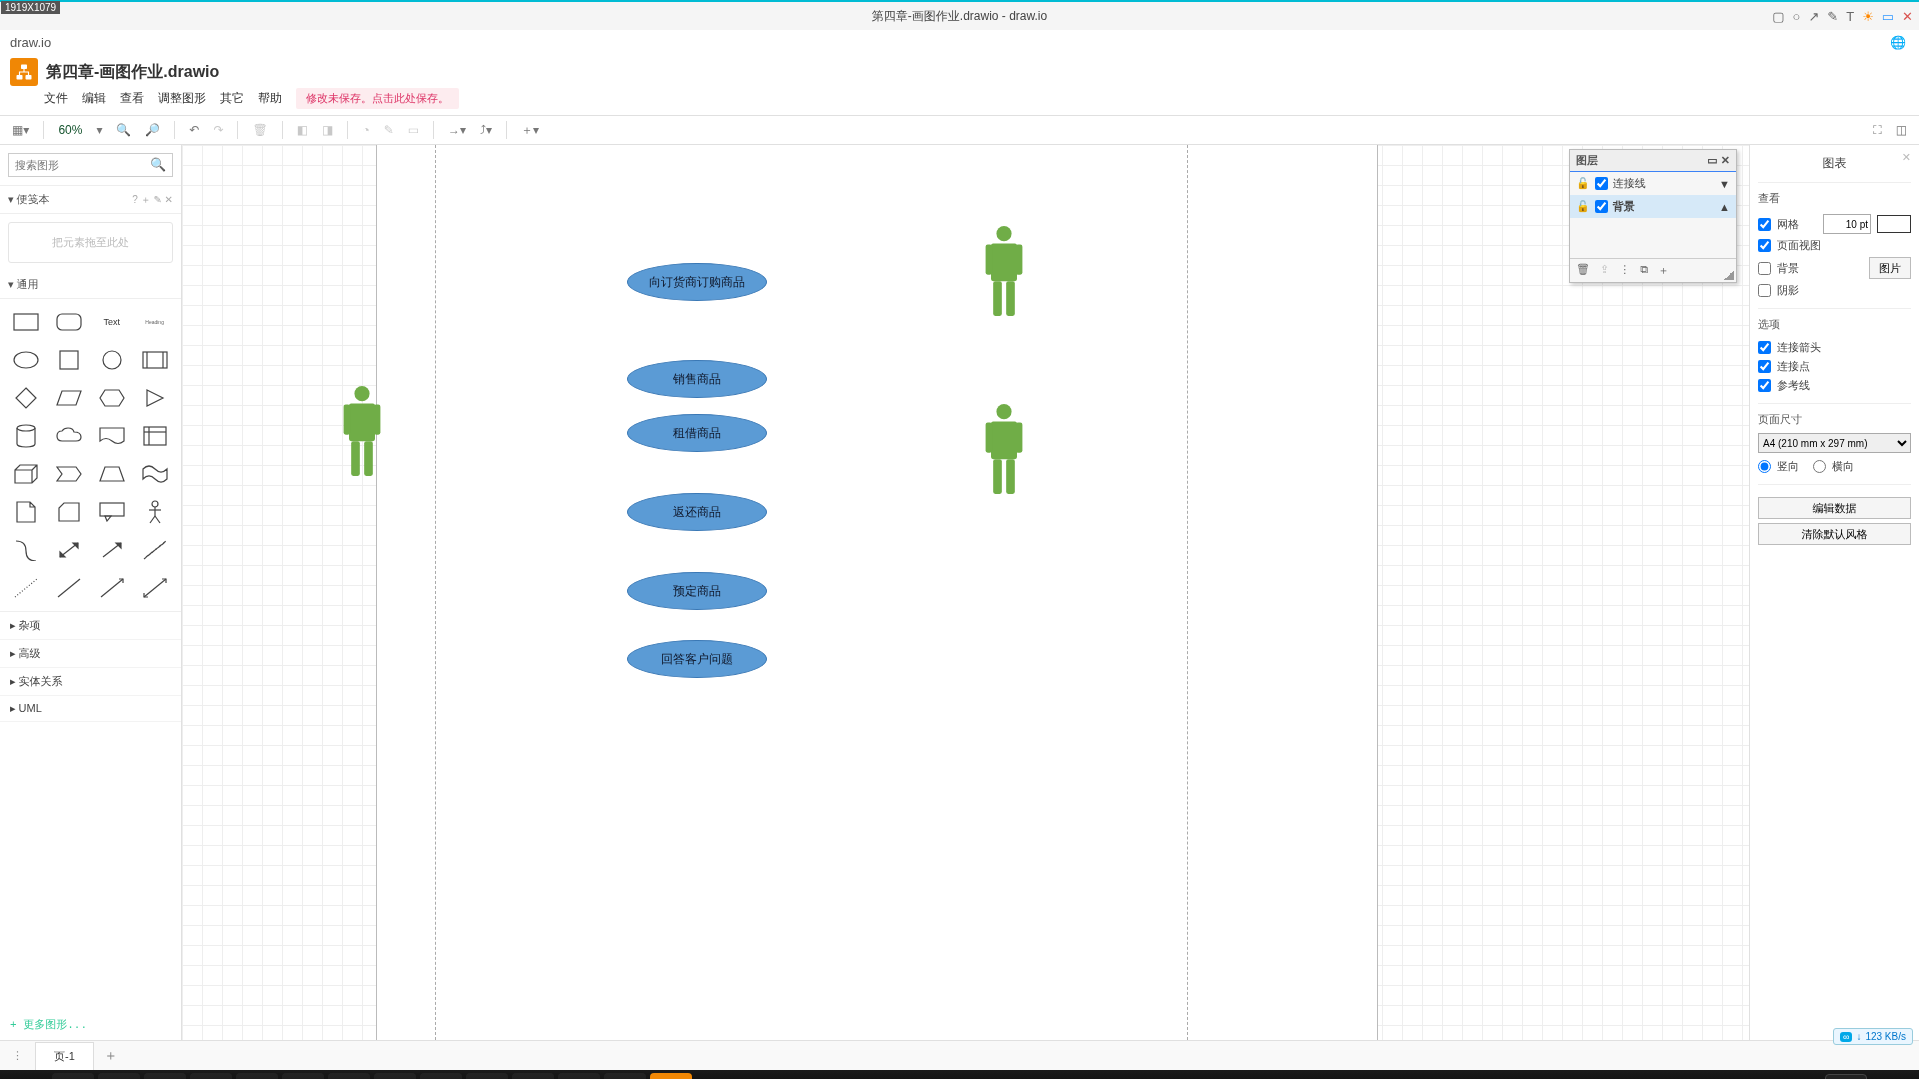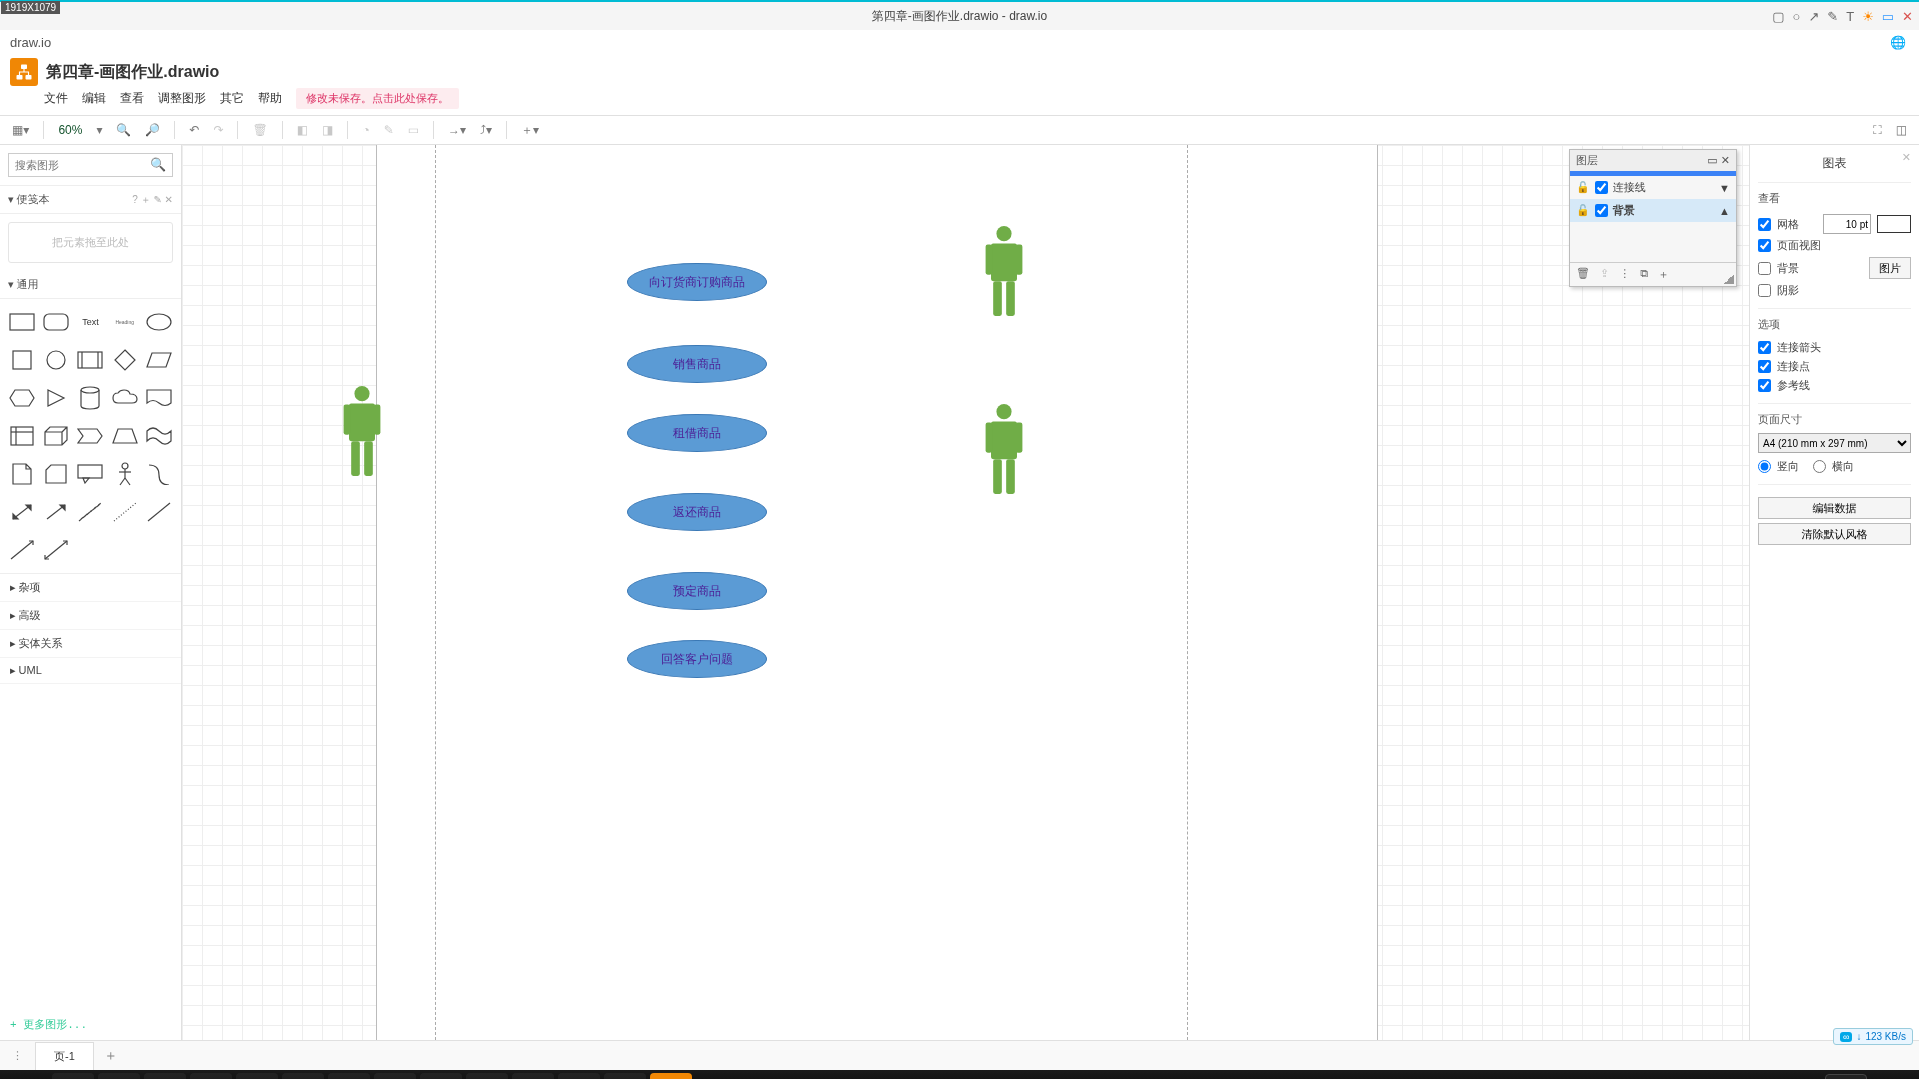--- a/index.html
+++ b/index.html
@@ -45,50 +45,50 @@
 
 .search-box { padding: 8px; border-bottom: 1px solid #eee; }
 .search-box input { width: 100%; height: 24px; border: 1px solid #ccc; padding: 2px 6px; font-size: 11px; }
 .search-wrap { position: relative; }
 .search-wrap .sicon { position: absolute; right: 6px; top: 4px; color: #888; font-size: 13px; }
 
 .panel-head { padding: 6px 8px; font-size: 11px; color: #555; border-bottom: 1px solid #eee; display: flex; align-items: center; justify-content: space-between; }
 .panel-head .tools { color: #aaa; font-size: 10px; }
 .drop-hint { margin: 8px; padding: 12px; text-align: center; border: 1px solid #e5e5e5; border-radius: 3px; color: #bbb; font-size: 11px; }
 
-.shapes-grid { padding: 8px; display: grid; grid-template-columns: repeat(5, 1fr); gap: 8px 6px; }
+.shapes-grid { padding: 8px; display: grid; grid-template-columns: repeat(4, 1fr); gap: 8px 6px; }
 .shape-cell { height: 30px; display: flex; align-items: center; justify-content: center; }
 .shape-cell svg { stroke: #444; fill: none; stroke-width: 1.2; }
 .shape-cell.textc { font-size: 9px; color: #333; }
 .shape-cell.head { font-size: 5px; color: #666; text-align: left; }
 
 .cat-list { border-top: 1px solid #eee; }
 .cat-item { padding: 6px 10px; font-size: 11px; color: #444; border-bottom: 1px solid #f3f3f3; }
 .more-shapes { padding: 8px 10px; font-size: 11px; color: #3c9; font-family: Liberation Mono, monospace; }
 .more-shapes::before { content: "+ "; }
 
 
 .canvas-inner { position: absolute; inset: 0; background:
   repeating-linear-gradient(to right, #eee 0, #eee 1px, transparent 1px, transparent 20px),
   repeating-linear-gradient(to bottom, #eee 0, #eee 1px, transparent 1px, transparent 20px),
   #fff;
 }
 .page-shadow { position: absolute; left: 195px; top: 0; width: 1000px; height: 100%; background: #fff; box-shadow: 0 0 0 1px #bbb; }
 .page-border-v { position: absolute; top:0; bottom:0; width:0; border-left:1px dashed #aaa; }
 
-.usecase { position: absolute; width: 140px; height: 38px; background: #5b9bd5; border: 1px solid #3a78b5; border-radius: 50%; color: #4c1d95; font-size: 12px; display: flex; align-items: center; justify-content: center; }
+.usecase { position: absolute; width: 140px; height: 38px; background: #5b9bd5; border: 1px solid #3a78b5; border-radius: 50%; color: #0f172a; font-size: 12px; display: flex; align-items: center; justify-content: center; }
 .actor { position: absolute; }
 .actor svg { fill: #70ad47; }
 
 .conn { position: absolute; inset: 0; pointer-events: none; }
 .conn line { stroke: #5b9bd5; stroke-width: 1; }
 
 
 .layers-panel { position: absolute; right: 12px; top: 4px; width: 168px; background: #f6f6f6; border: 1px solid #bbb; box-shadow: 2px 2px 4px rgba(0,0,0,.2); font-size: 11px; z-index: 50; }
-.layers-panel .lp-title { background: #eee; padding: 3px 6px; display: flex; justify-content: space-between; align-items: center; border-bottom: 5px solid #3b82f6; color: #555; }
+.layers-panel .lp-title { background: #eee; padding: 3px 6px; display: flex; justify-content: space-between; align-items: center; border-bottom: 1px solid #3b82f6; color: #555; font-weight: bold; }
 .layers-panel .lp-row { padding: 4px 6px; display: flex; align-items: center; gap: 5px; color: #444; }
 .layers-panel .lp-row.sel { background: #d6e9f8; }
 .layers-panel .lp-footer { border-top: 1px solid #ccc; padding: 4px 6px; display: flex; gap: 10px; color: #666; position: relative; }
 .layers-panel .resize { position: absolute; right: 2px; bottom: 2px; width: 10px; height: 10px; background: linear-gradient(135deg, transparent 50%, #999 50%); }
 .layers-panel .lp-spacer { height: 40px; }
 
 
 .rs-title { text-align: center; font-size: 12px; color: #444; padding: 4px 0 10px 0; position: relative; }
 .rs-close { position: absolute; right: 0; top: 0; color: #bbb; font-size: 11px; }
 .rs-section { border-top: 1px solid #eee; padding: 8px 0; }
@@ -451,21 +451,21 @@
             <circle cx="20" cy="8" r="7"></circle>
             <rect x="8" y="17" width="24" height="35" rx="2"></rect>
             <rect x="3" y="18" width="6" height="28" rx="2"></rect>
             <rect x="31" y="18" width="6" height="28" rx="2"></rect>
             <rect x="10" y="52" width="8" height="32" rx="2"></rect>
             <rect x="22" y="52" width="8" height="32" rx="2"></rect>
           </svg>
       </div>
 
       <div class="usecase" style="left:445px; top:118px;">向订货商订购商品</div>
-      <div class="usecase" style="left:445px; top:200px;">销售商品</div>
+      <div class="usecase" style="left:445px; top:215px;">销售商品</div>
       <div class="usecase" style="left:445px; top:269px;">租借商品</div>
       <div class="usecase" style="left:445px; top:348px;">返还商品</div>
       <div class="usecase" style="left:445px; top:427px;">预定商品</div>
       <div class="usecase" style="left:445px; top:495px;">回答客户问题</div>
 
       <div class="layers-panel">
         <div class="lp-title">
           <span>图层</span>
           <span>
             <span>▭</span>

